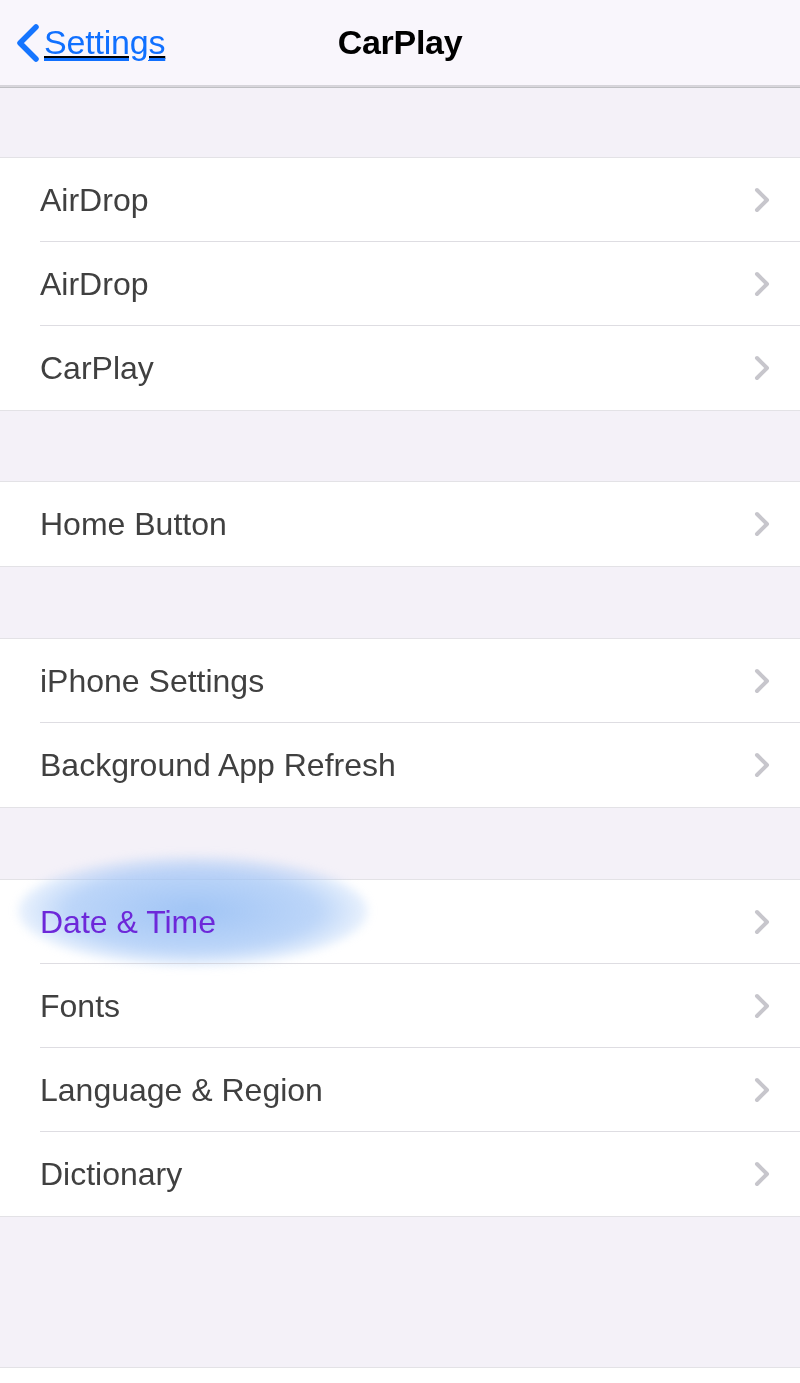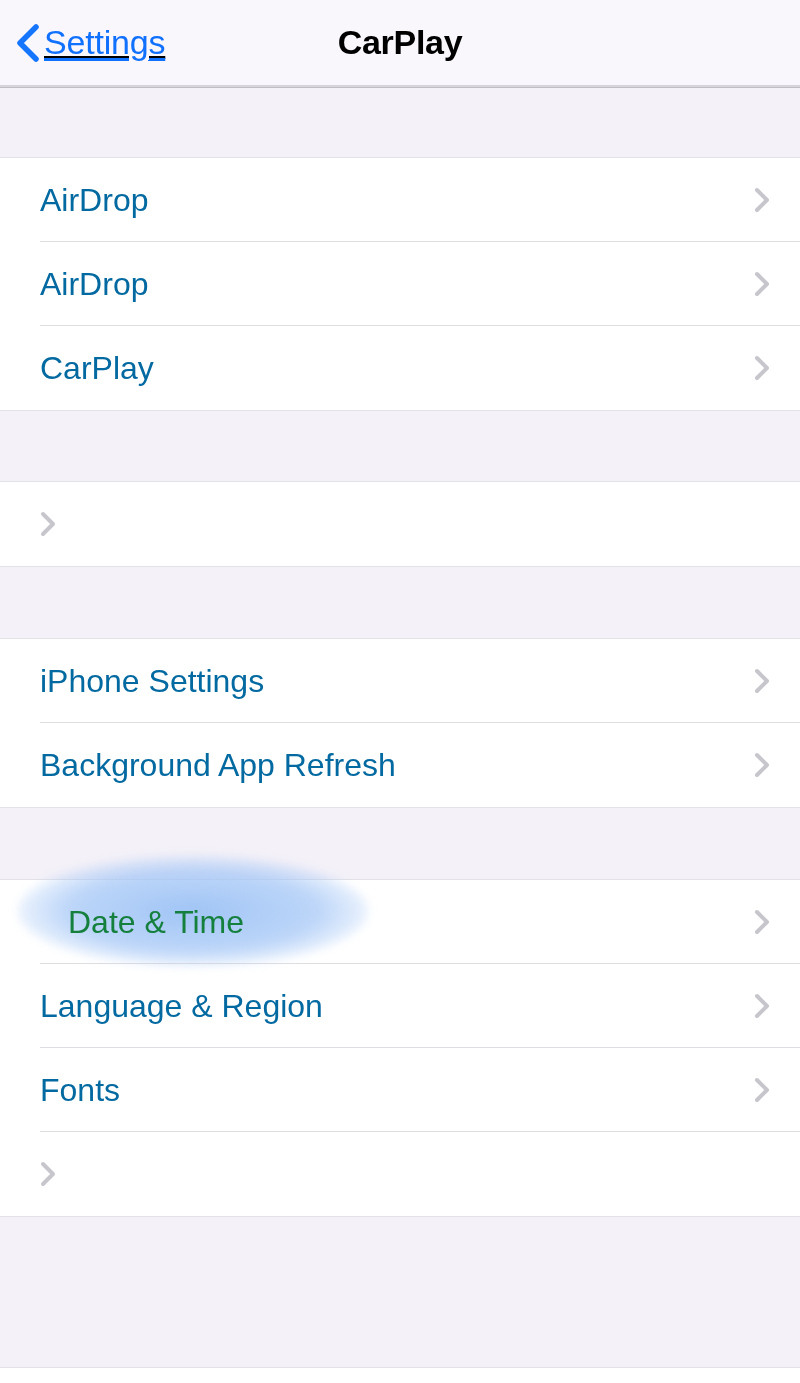--- a/index.html
+++ b/index.html
@@ -97,21 +97,21 @@
       content: "";
       position: absolute;
       bottom: 0;
       left: 40px;
       right: 0;
       height: 1px;
       background: rgba(200,198,206,0.6);
     }
     .list-label {
       font-size: 32px;
-      color: #0369a1;
+      color: #404040;
       flex: 1;
       letter-spacing: 0;
     }
     .disclosure {
       flex-shrink: 0;
       display: flex;
       align-items: center;
     }
     .disclosure svg {
       display: block;
@@ -125,24 +125,23 @@
       background: radial-gradient(ellipse at center, rgba(150,190,244,0.9) 0%, rgba(160,196,246,0.7) 50%, rgba(180,207,250,0.0) 80%);
       border-radius: 50%;
       pointer-events: none;
       z-index: 0;
       filter: blur(5px);
     }
     .list-item.highlighted {
       position: relative;
     }
     .list-item.highlighted .list-label {
-      color: #15803d;
+      color: #6d28d9;
       position: relative;
       z-index: 1;
-      margin-left: 28px;
     }
     .list-item.highlighted .disclosure {
       position: relative;
       z-index: 1;
     }
     .footer-strip {
       height: 16px;
       background: #ffffff;
       border-top: 1px solid rgba(200,198,206,0.5);
       position: absolute;
@@ -193,20 +192,21 @@
           <path d="M 3 3 L 13 13 L 3 23" stroke="#c7c6cc" stroke-width="4" fill="none" stroke-linecap="round" stroke-linejoin="round"></path>
         </svg>
     </span>
   </div>
 </div>
 
 <div class="section-gap-sm"></div>
 
 <div class="list-group">
   <div class="list-item">
+    <span class="list-label">Home Button</span>
     <span class="disclosure">
       <svg width="16" height="26" viewBox="0 0 16 26">
           <path d="M 3 3 L 13 13 L 3 23" stroke="#c7c6cc" stroke-width="4" fill="none" stroke-linecap="round" stroke-linejoin="round"></path>
         </svg>
     </span>
   </div>
 </div>
 
 <div class="section-gap-md"></div>
 
@@ -235,36 +235,37 @@
   <div class="list-item highlighted">
     <div class="highlight-bloom"></div>
     <span class="list-label">Date &amp; Time</span>
     <span class="disclosure">
       <svg width="16" height="26" viewBox="0 0 16 26">
           <path d="M 3 3 L 13 13 L 3 23" stroke="#c7c6cc" stroke-width="4" fill="none" stroke-linecap="round" stroke-linejoin="round"></path>
         </svg>
     </span>
   </div>
   <div class="list-item">
+    <span class="list-label">Fonts</span>
+    <span class="disclosure">
+      <svg width="16" height="26" viewBox="0 0 16 26">
+          <path d="M 3 3 L 13 13 L 3 23" stroke="#c7c6cc" stroke-width="4" fill="none" stroke-linecap="round" stroke-linejoin="round"></path>
+        </svg>
+    </span>
+  </div>
+  <div class="list-item">
     <span class="list-label">Language &amp; Region</span>
     <span class="disclosure">
       <svg width="16" height="26" viewBox="0 0 16 26">
           <path d="M 3 3 L 13 13 L 3 23" stroke="#c7c6cc" stroke-width="4" fill="none" stroke-linecap="round" stroke-linejoin="round"></path>
         </svg>
     </span>
   </div>
   <div class="list-item">
-    <span class="list-label">Fonts</span>
-    <span class="disclosure">
-      <svg width="16" height="26" viewBox="0 0 16 26">
-          <path d="M 3 3 L 13 13 L 3 23" stroke="#c7c6cc" stroke-width="4" fill="none" stroke-linecap="round" stroke-linejoin="round"></path>
-        </svg>
-    </span>
-  </div>
-  <div class="list-item">
+    <span class="list-label">Dictionary</span>
     <span class="disclosure">
       <svg width="16" height="26" viewBox="0 0 16 26">
           <path d="M 3 3 L 13 13 L 3 23" stroke="#c7c6cc" stroke-width="4" fill="none" stroke-linecap="round" stroke-linejoin="round"></path>
         </svg>
     </span>
   </div>
 </div>
 
 <div class="section-gap-last"></div>
 

